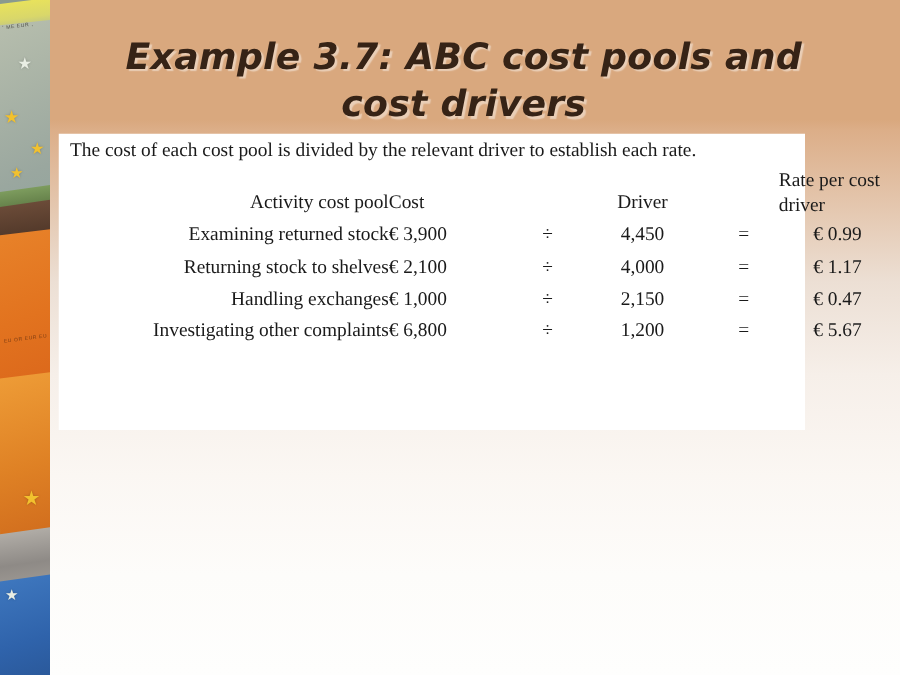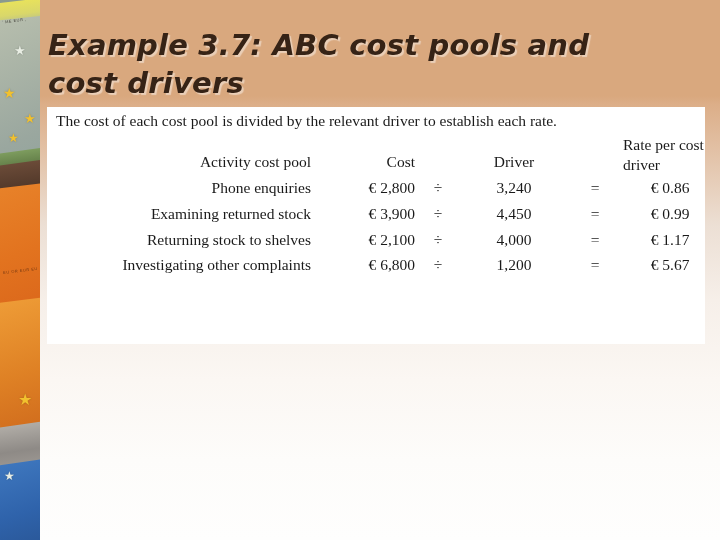--- a/index.html
+++ b/index.html
@@ -128,37 +128,38 @@
     transform: rotate(-7deg);
     white-space: nowrap;
   }
 
   
   .title {
     position: absolute;
     left: 48px;
     top: 26px;
     width: 646px;
+    text-align: center;
     font-family: "DejaVu Sans", sans-serif;
     font-weight: bold;
     font-style: italic;
     font-size: 29px;
     line-height: 38px;
     letter-spacing: 0.2px;
     color: #362316;
     text-shadow: 2px 2px 1px rgba(255,255,255,0.45);
     white-space: pre-line;
   }
 
   
   .panel {
     position: absolute;
     left: 47px;
     top: 107px;
-    width: 658px;
+    width: 597px;
     height: 237px;
     background: #ffffff;
     font-family: "Liberation Serif", serif;
     color: #1a1a1a;
   }
   .panel-intro {
     position: absolute;
     left: 9px;
     top: 4px;
     font-size: 15.5px;
@@ -176,21 +177,21 @@
   }
   .tbl th, .tbl td {
     padding: 0;
     font-weight: normal;
     font-size: 15.5px;
     line-height: 25.8px;
     vertical-align: bottom;
     white-space: nowrap;
   }
   .c-pool   { width: 252px; text-align: right;  padding-left: 12px !important; }
-  .c-cost   { width: 104px; text-align: right; }
+  .c-cost   { width: 104px; text-align: left; }
   .c-op     { width: 46px;  text-align: center; }
   .c-driver { width: 106px; text-align: center; }
   .c-eq     { width: 56px;  text-align: center; }
   .c-rate   { width: 94px;  text-align: center; }
 
   .tbl thead th { vertical-align: bottom; }
   .hdr-rate {
     display: block;
     line-height: 20px;
     text-align: left;
@@ -238,44 +239,44 @@
           <th class="c-driver">Driver</th>
           <th class="c-eq"></th>
           <th class="c-rate">
             <span class="hdr-rate">Rate per cost</span>
             <span class="hdr-rate">driver</span>
           </th>
         </tr>
       </thead>
       <tbody>
           <tr>
-            <td class="c-pool">Phone enquiries</td>
-            <td class="c-cost">€ 2,800</td>
-            <td class="c-op op-sign">÷</td>
-            <td class="c-driver">3,240</td>
-            <td class="c-eq eq-sign">=</td>
-            <td class="c-rate">€ 0.86</td>
-          </tr>
-          <tr>
             <td class="c-pool">Examining returned stock</td>
             <td class="c-cost">€ 3,900</td>
             <td class="c-op op-sign">÷</td>
             <td class="c-driver">4,450</td>
             <td class="c-eq eq-sign">=</td>
             <td class="c-rate">€ 0.99</td>
           </tr>
           <tr>
             <td class="c-pool">Returning stock to shelves</td>
             <td class="c-cost">€ 2,100</td>
             <td class="c-op op-sign">÷</td>
             <td class="c-driver">4,000</td>
             <td class="c-eq eq-sign">=</td>
             <td class="c-rate">€ 1.17</td>
           </tr>
           <tr>
+            <td class="c-pool">Handling exchanges</td>
+            <td class="c-cost">€ 1,000</td>
+            <td class="c-op op-sign">÷</td>
+            <td class="c-driver">2,150</td>
+            <td class="c-eq eq-sign">=</td>
+            <td class="c-rate">€ 0.47</td>
+          </tr>
+          <tr>
             <td class="c-pool">Investigating other complaints</td>
             <td class="c-cost">€ 6,800</td>
             <td class="c-op op-sign">÷</td>
             <td class="c-driver">1,200</td>
             <td class="c-eq eq-sign">=</td>
             <td class="c-rate">€ 5.67</td>
           </tr>
         </tbody>
     </table>
 

